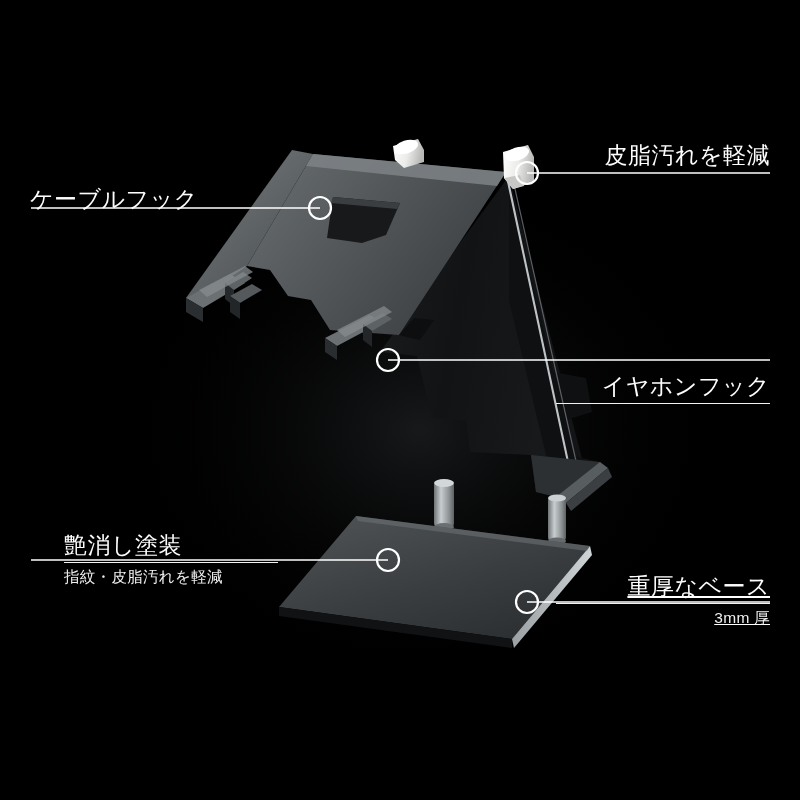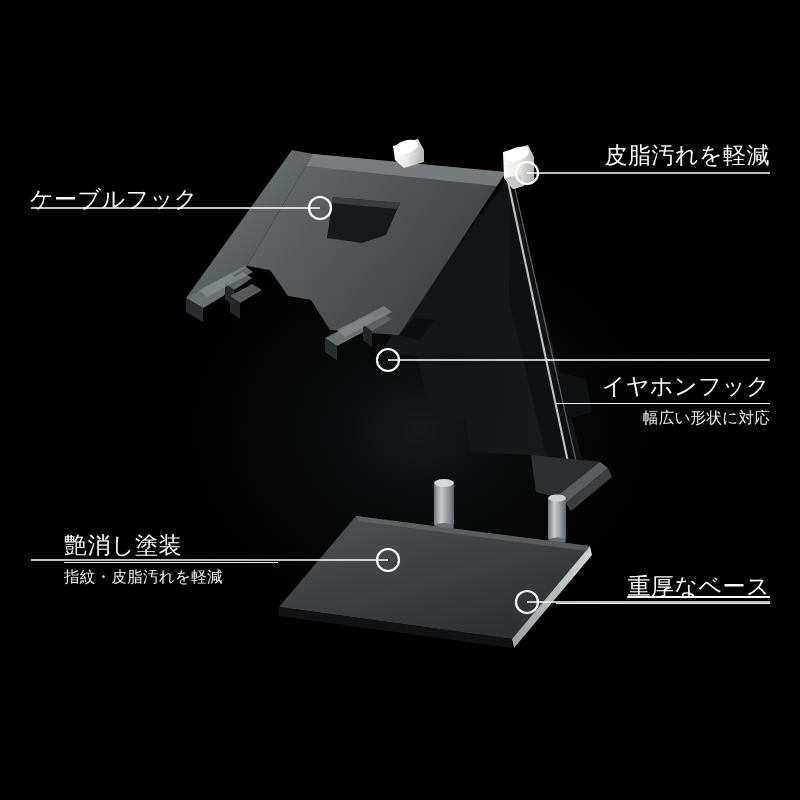--- a/index.html
+++ b/index.html
@@ -199,27 +199,27 @@
     <div class="title">ケーブルフック</div>
   </div>
 
   <div class="callout right" id="co-cable-holder">
     <div class="title">皮脂汚れを軽減</div>
   </div>
 
   <div class="callout right" id="co-earphone-hook">
     <div class="title">イヤホンフック</div>
     <div class="rule"></div>
-    <div class="sub">幅広い形状に対応</div>
   </div>
 
   <div class="callout left" id="co-matte">
     <div class="title">艶消し塗装</div>
     <div class="rule"></div>
     <div class="sub">指紋・皮脂汚れを軽減</div>
   </div>
 
   <div class="callout right" id="co-base">
     <div class="title">重厚なベース</div>
     <div class="rule"></div>
+    <div class="sub">3mm 厚</div>
   </div>
 
 </div>
 
 </body></html>

